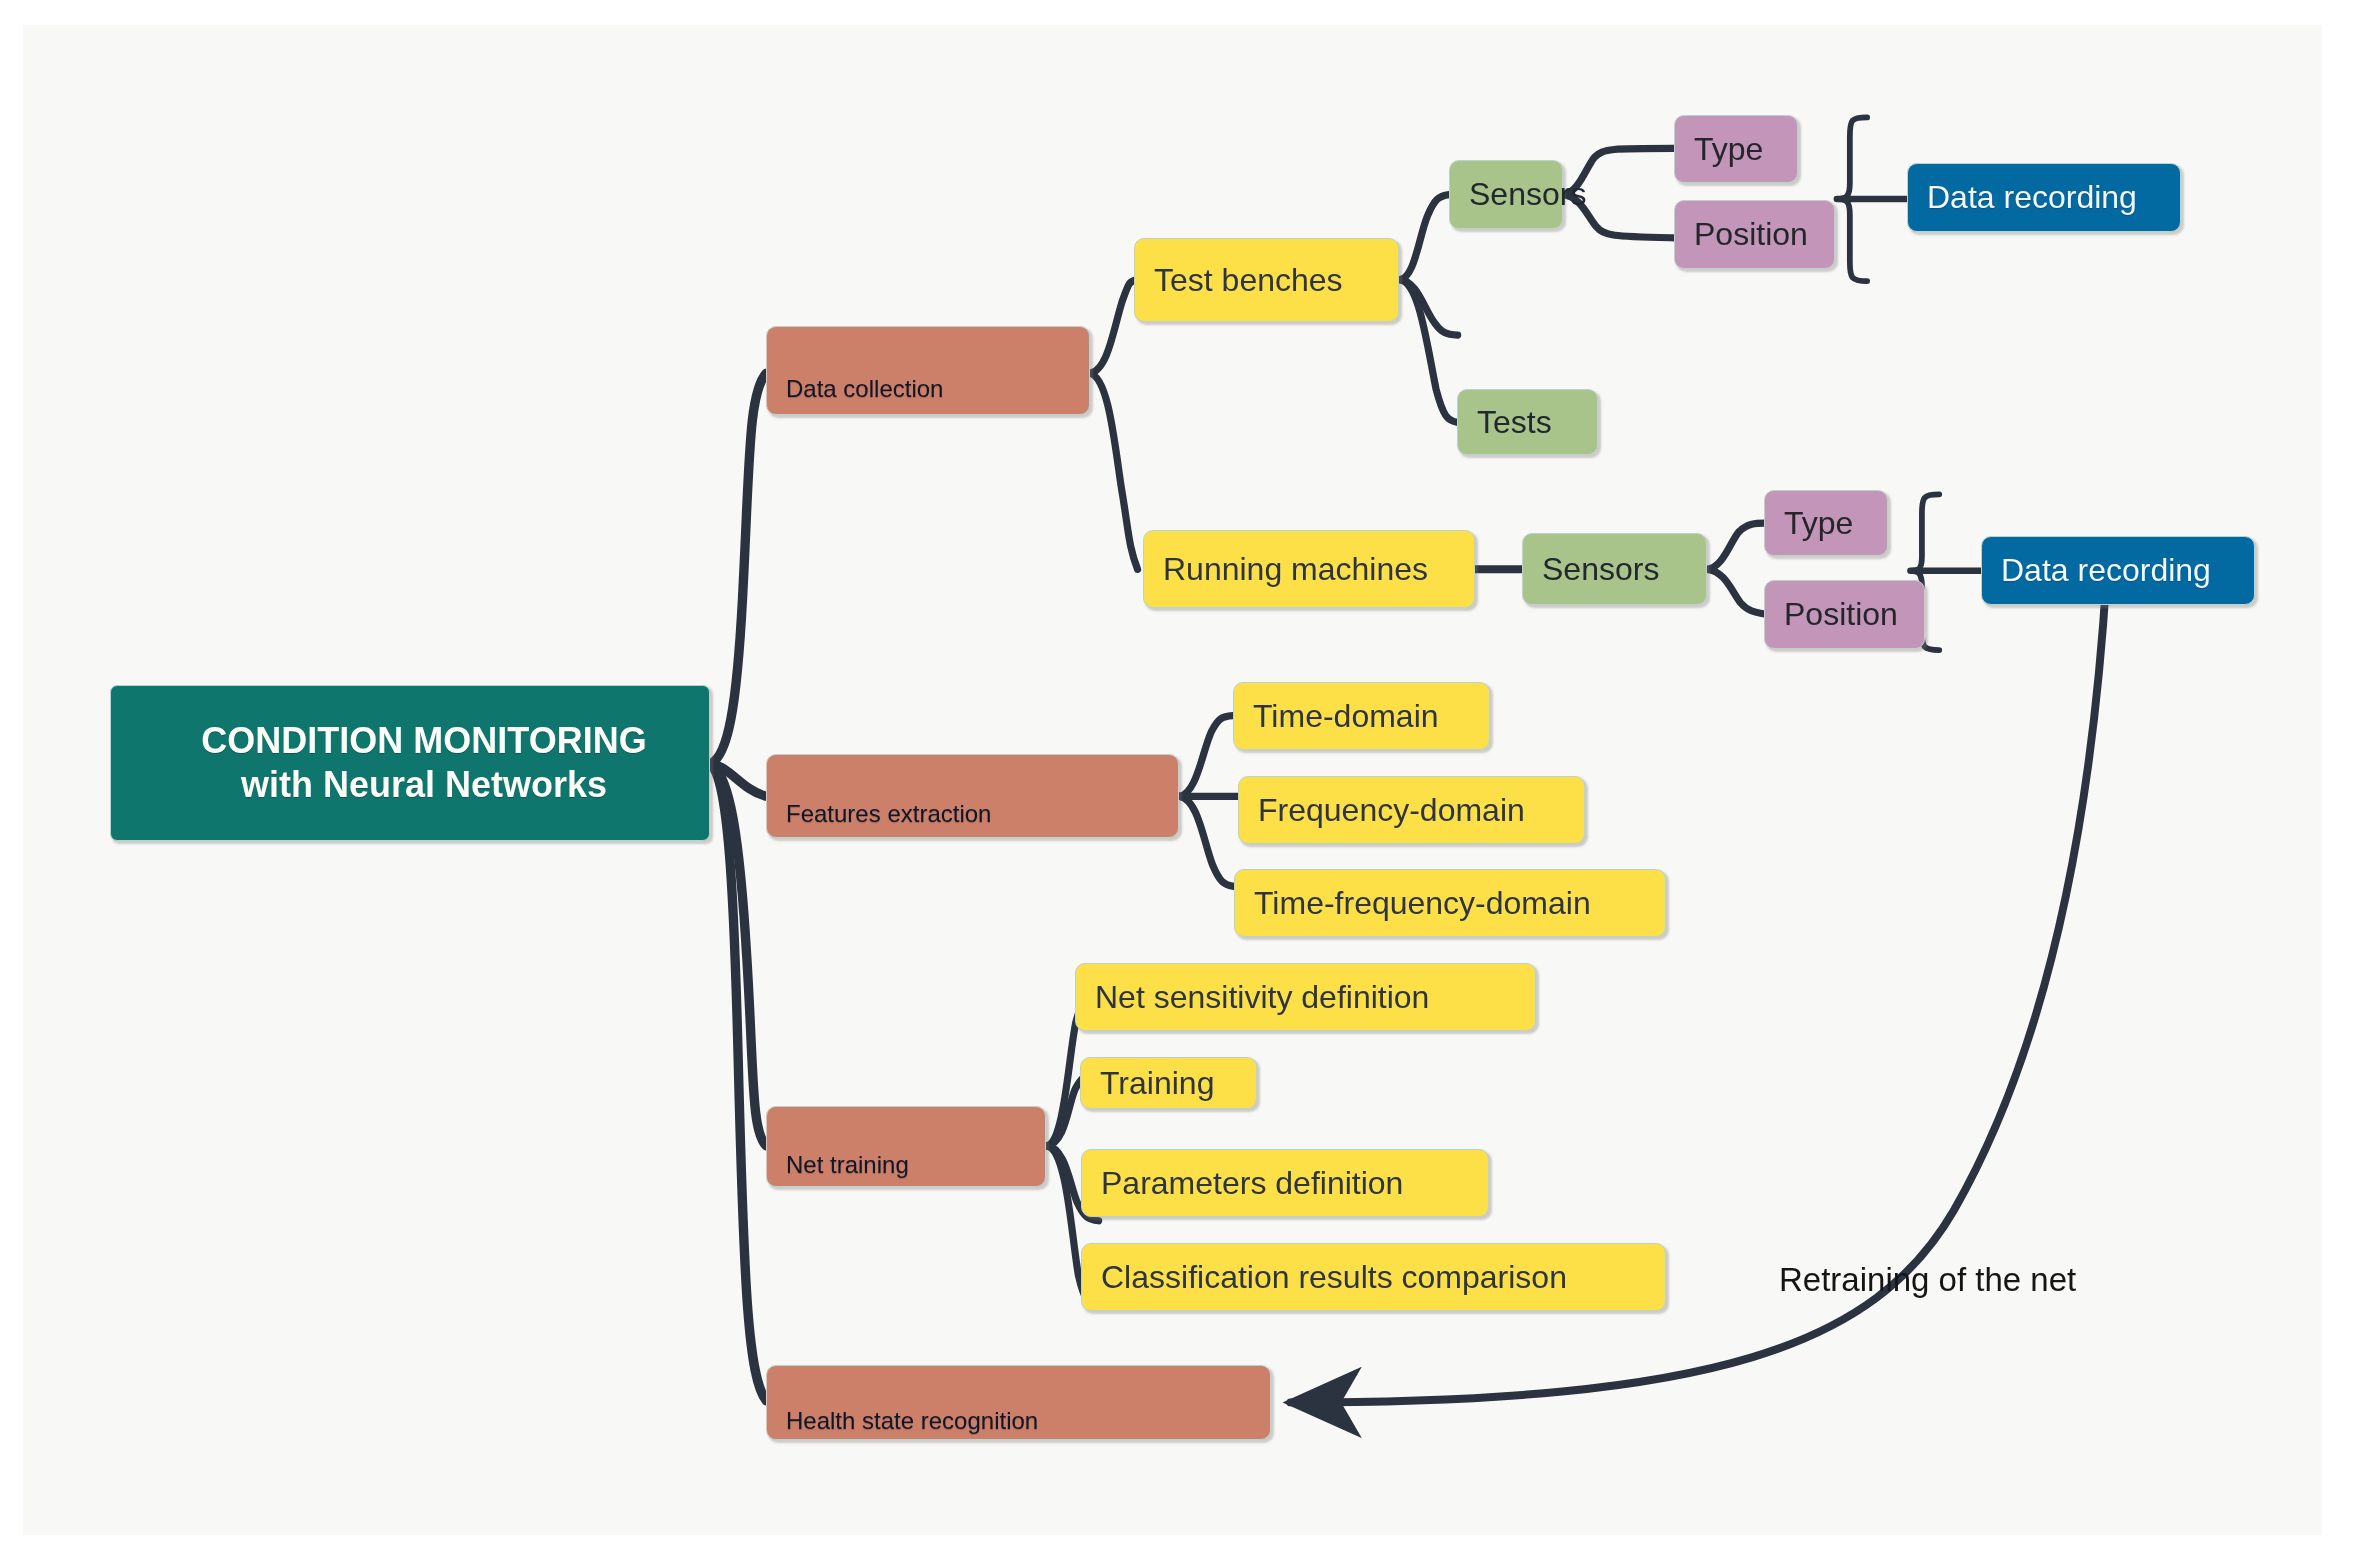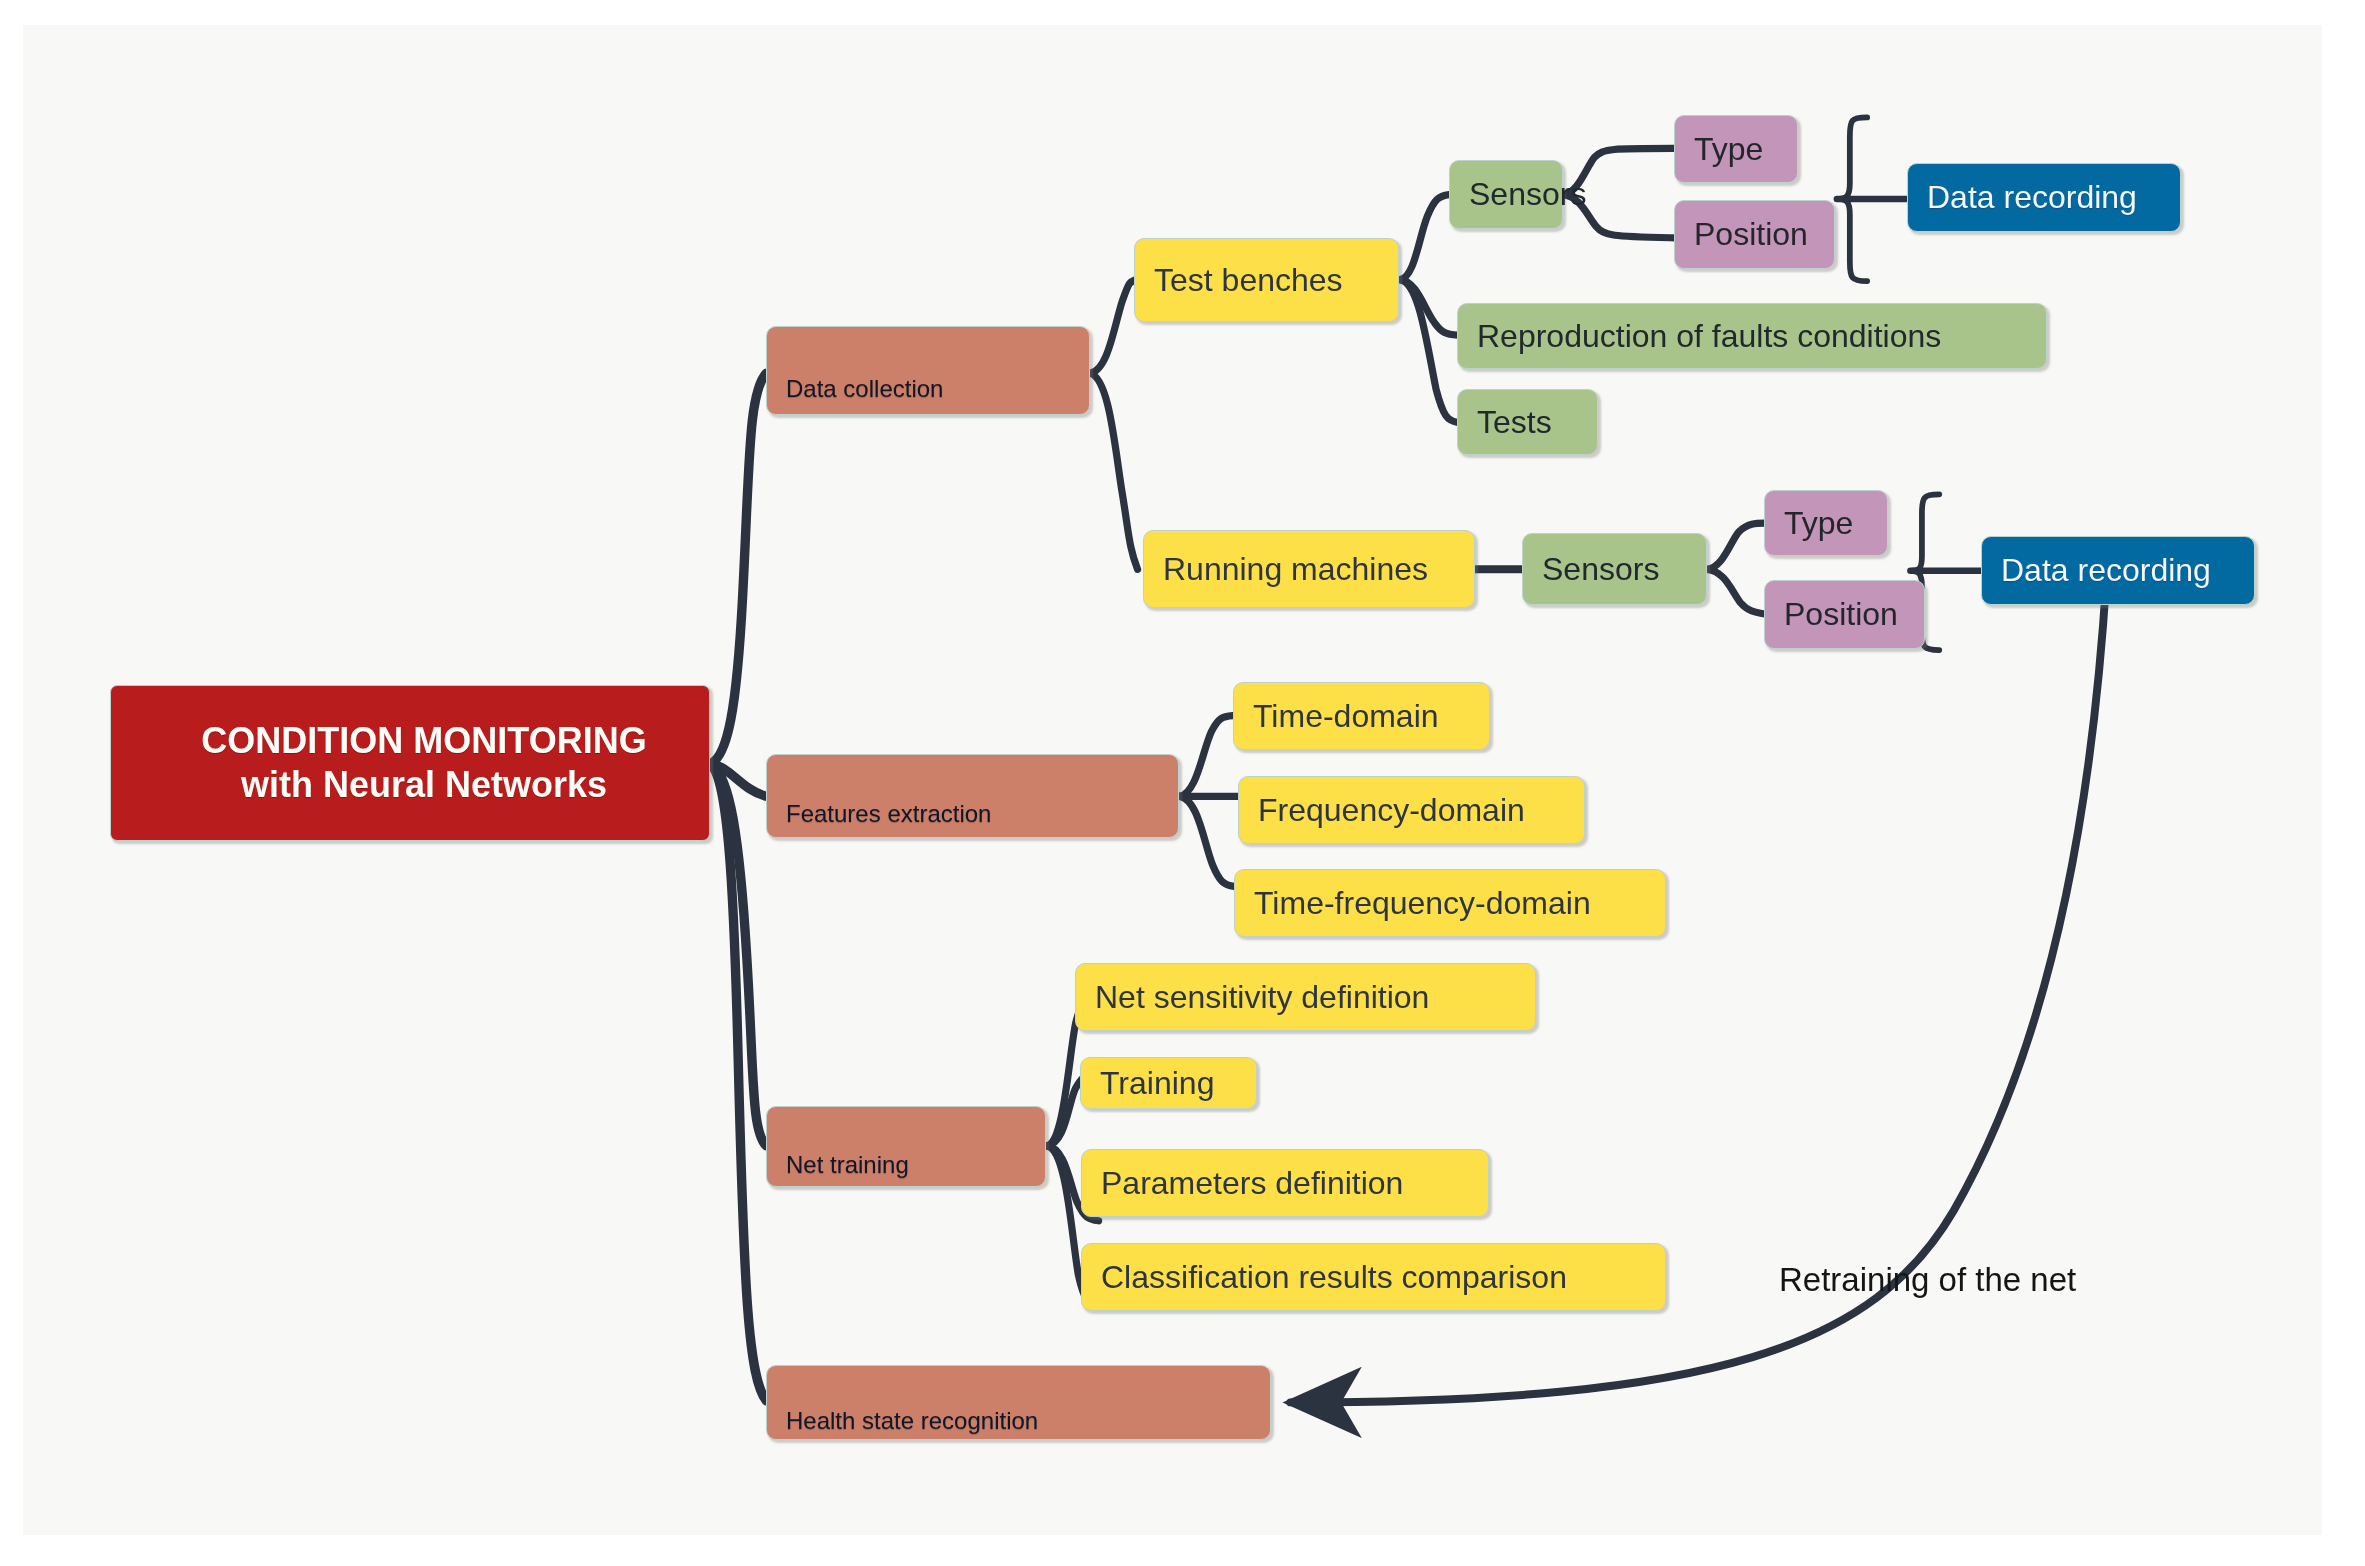--- a/index.html
+++ b/index.html
@@ -4,21 +4,21 @@
 <style>
   html,body{margin:0;padding:0;background:#ffffff;}
   body{width:2366px;height:1566px;font-family:"Liberation Sans",sans-serif;overflow:hidden;}
   #canvas{position:absolute;left:23px;top:24.5px;width:2299px;height:1510px;background:#f8f8f6;}
   #stage{position:absolute;left:0;top:0;width:2366px;height:1566px;}
   svg.links{position:absolute;left:0;top:0;width:2366px;height:1566px;overflow:visible;}
   .node{position:absolute;box-sizing:border-box;display:flex;align-items:center;
         border-radius:10px;border:1.4px solid #bcd2cd;
         box-shadow:2.2px 2.9px 2.2px rgba(120,118,110,.34);}
   .node > span{display:block;width:100%;padding:0 19px;white-space:nowrap;}
-  .n-root{background:#b91c1c;border:1.4px solid #bcd2cd;border-radius:7.2px;justify-content:center;padding-left:28px;}
+  .n-root{background:#0f766e;border:1.4px solid #bcd2cd;border-radius:7.2px;justify-content:center;padding-left:28px;}
   .n-root span{color:#fdfdf8;font-weight:bold;font-size:36px;line-height:1.22;
                text-align:center;white-space:normal;padding:0 13px;
                text-shadow:0 0.7px 0 rgba(0,0,0,.25);}
   .n-terracotta{background:#cc7f69;}
   .n-terracotta span{color:#0f172a;font-size:24px;text-shadow:0 0.7px 0.7px rgba(90,45,30,.35);margin-top:36px;}
   .n-yellow{background:#fde047;}
   .n-yellow span{color:#2e3440;font-size:32px;}
   .n-green{background:#a8c48a;}
   .n-green span{color:#21282e;font-size:32px;}
   .n-purple{background:#c295b9;}
@@ -105,23 +105,20 @@
   </div>
 
   <div class="node n-purple" style="left:1674px;top:200px;width:161px;height:69px;">
     <span>Position</span>
   </div>
 
   <div class="node n-blue" style="left:1907px;top:163px;width:274px;height:69px;">
     <span>Data recording</span>
   </div>
 
-  <div class="node n-green" style="left:1457px;top:303px;width:590px;height:66px;">
-    <span>Reproduction of faults conditions</span>
-  </div>
 
   <div class="node n-green" style="left:1457px;top:389px;width:141px;height:66px;">
     <span>Tests</span>
   </div>
 
   <div class="node n-yellow" style="left:1143px;top:530px;width:332px;height:78px;">
     <span>Running machines</span>
   </div>
 
   <div class="node n-green" style="left:1522px;top:533px;width:185px;height:72px;">

